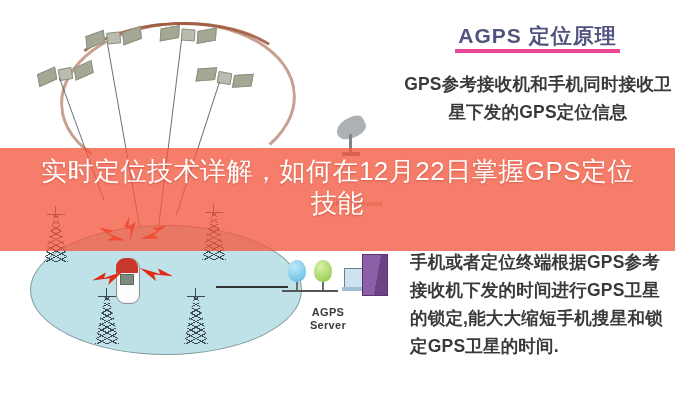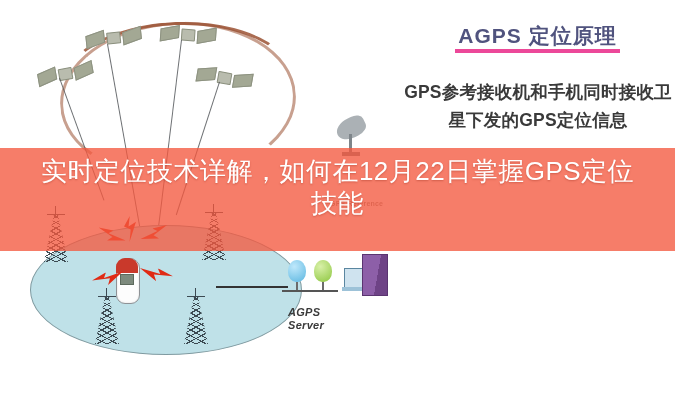--- a/index.html
+++ b/index.html
@@ -250,26 +250,26 @@
     width: 72px;
     height: 2px;
     background: #333;
   }
 
   .srv-label {
     position: absolute;
     left: 288px;
     top: 306px;
     width: 80px;
+    text-align: center;
     font-size: 11px;
     font-weight: bold;
     color: #3b3b3b;
     line-height: 13px;
     letter-spacing: .3px;
-    font-style: italic;
   }
 
   .tiny-label {
     position: absolute;
     font-size: 7px;
     font-weight: bold;
     color: #9b8f88;
     letter-spacing: .2px;
     white-space: nowrap;
   }
@@ -302,21 +302,21 @@
     position: absolute;
     left: 2px;
     width: 272px;
     text-align: center;
     font-size: 17.5px;
     font-weight: bold;
     color: #3a3a3a;
     line-height: 28px;
     letter-spacing: .2px;
   }
-  #para-1 { top: 78px; }
+  #para-1 { top: 70px; }
   #para-2 { top: 140px; }
   #para-3 { top: 248px; text-align: left; left: 10px; width: 262px; }
 
   
   #overlay-band {
     position: absolute;
     left: 0;
     top: 148px;
     width: 675px;
     height: 103px;
@@ -429,19 +429,20 @@
       <div>AGPS</div>
       <div>Server</div>
     </div>
   </div>
 
   <div id="panel-right">
     <div class="agps-title">
       <span class="ul">AGPS 定位原理</span>
     </div>
     <div class="para" id="para-1">GPS参考接收机和手机同时接收卫星下发的GPS定位信息</div>
+    <div class="para" id="para-3">手机或者定位终端根据GPS参考接收机下发的时间进行GPS卫星的锁定,能大大缩短手机搜星和锁定GPS卫星的时间.</div>
 
   </div>
 
   <div id="overlay-band"></div>
   <div id="headline">实时定位技术详解，如何在12月22日掌握GPS定位技能</div>
 
 </div>
 
 </body></html>

